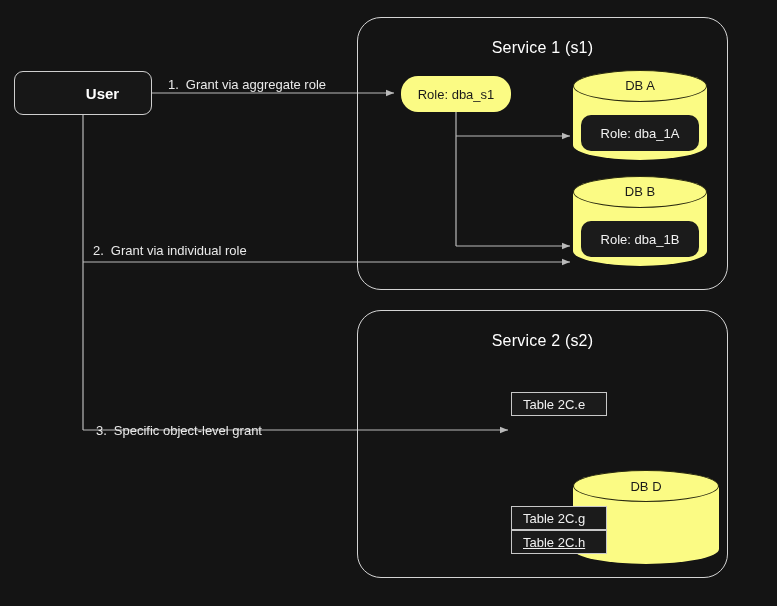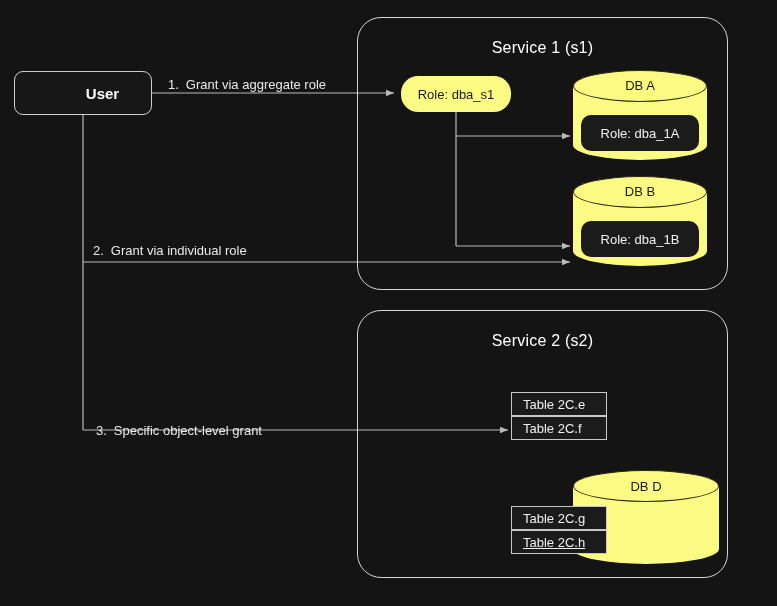--- a/index.html
+++ b/index.html
@@ -204,21 +204,20 @@
   <div class="cyl" style="left:573px; top:176px; width:134px; height:90px;">
     <div class="cyl-bottom" style="top:60px;"></div>
     <div class="cyl-body" style="top:16px; height:59px;"></div>
     <div class="cyl-top" style="top:0px;"></div>
     <div class="cyl-label" style="top:8px;">DB B</div>
     <div class="db-role" style="left:8px; top:45px; width:118px; height:36px;">Role: dba_1B</div>
   </div>
 
 
   <div class="tbl" style="left:511px; top:392px; width:96px; height:24px;">Table 2C.e</div>
-  <div class="tbl" style="left:511px; top:416px; width:96px; height:24px;">Table 2C.f</div>
 
   <div class="cyl" style="left:573px; top:470px; width:146px; height:97px;">
     <div class="cyl-bottom" style="top:64px;"></div>
     <div class="cyl-body" style="top:17px; height:62px;"></div>
     <div class="cyl-top" style="top:0px;"></div>
     <div class="cyl-label" style="top:9px;">DB D</div>
   </div>
 
   <div class="tbl" style="left:511px; top:506px; width:96px; height:24px;">Table 2C.g</div>
   <div class="tbl" style="left:511px; top:530px; width:96px; height:24px;text-decoration:underline;">Table 2C.h</div>

